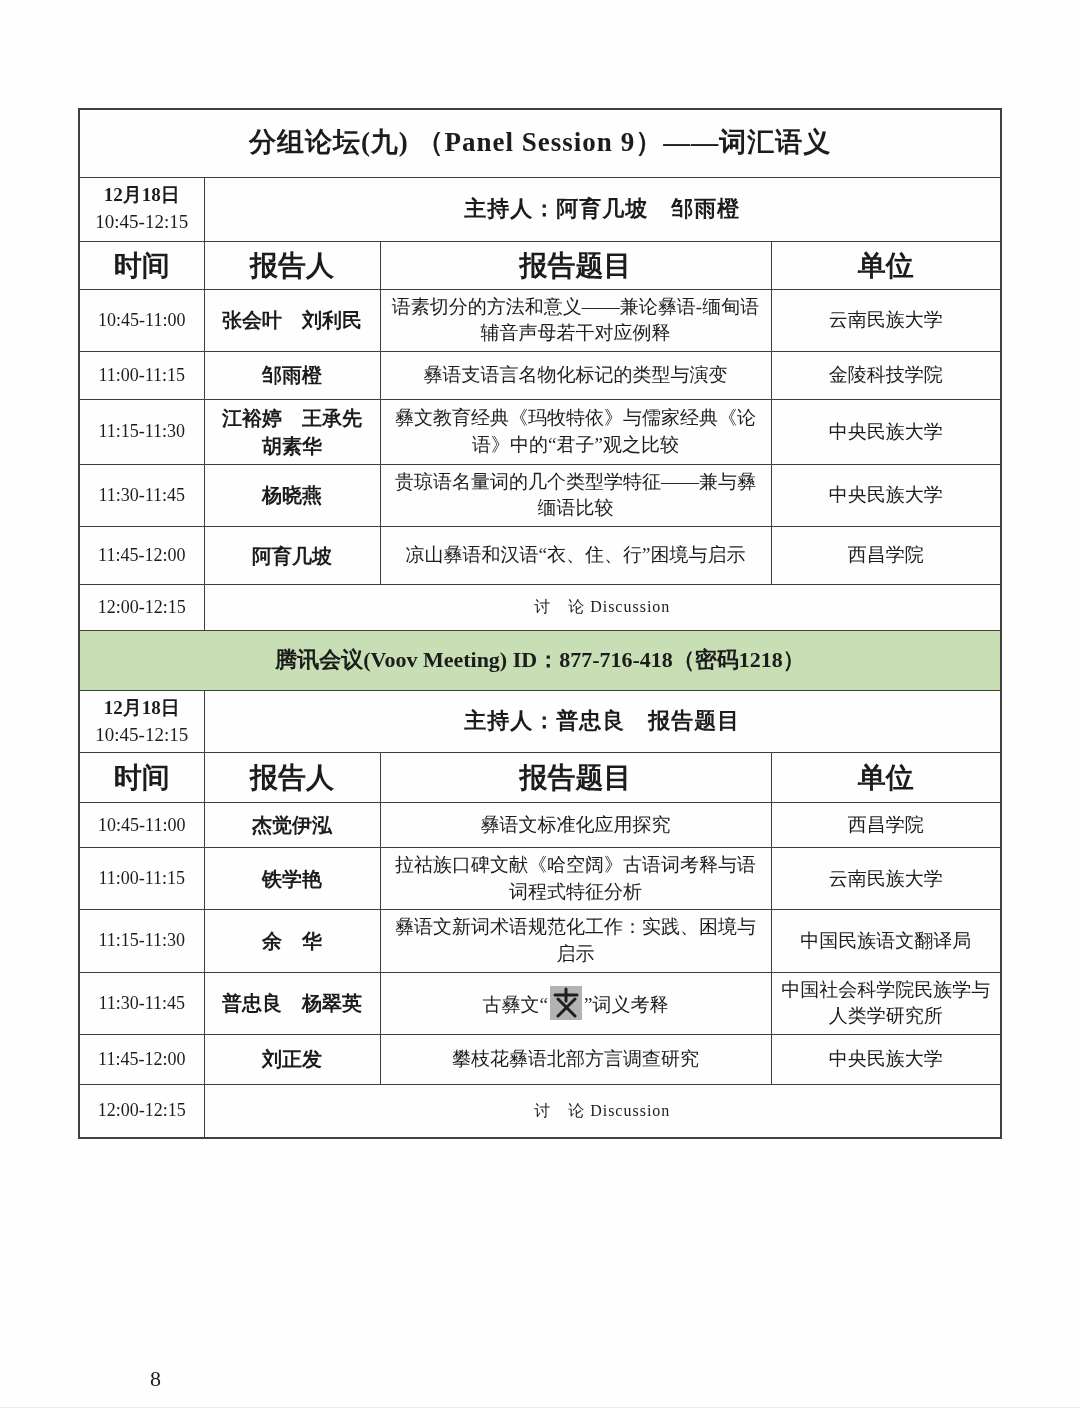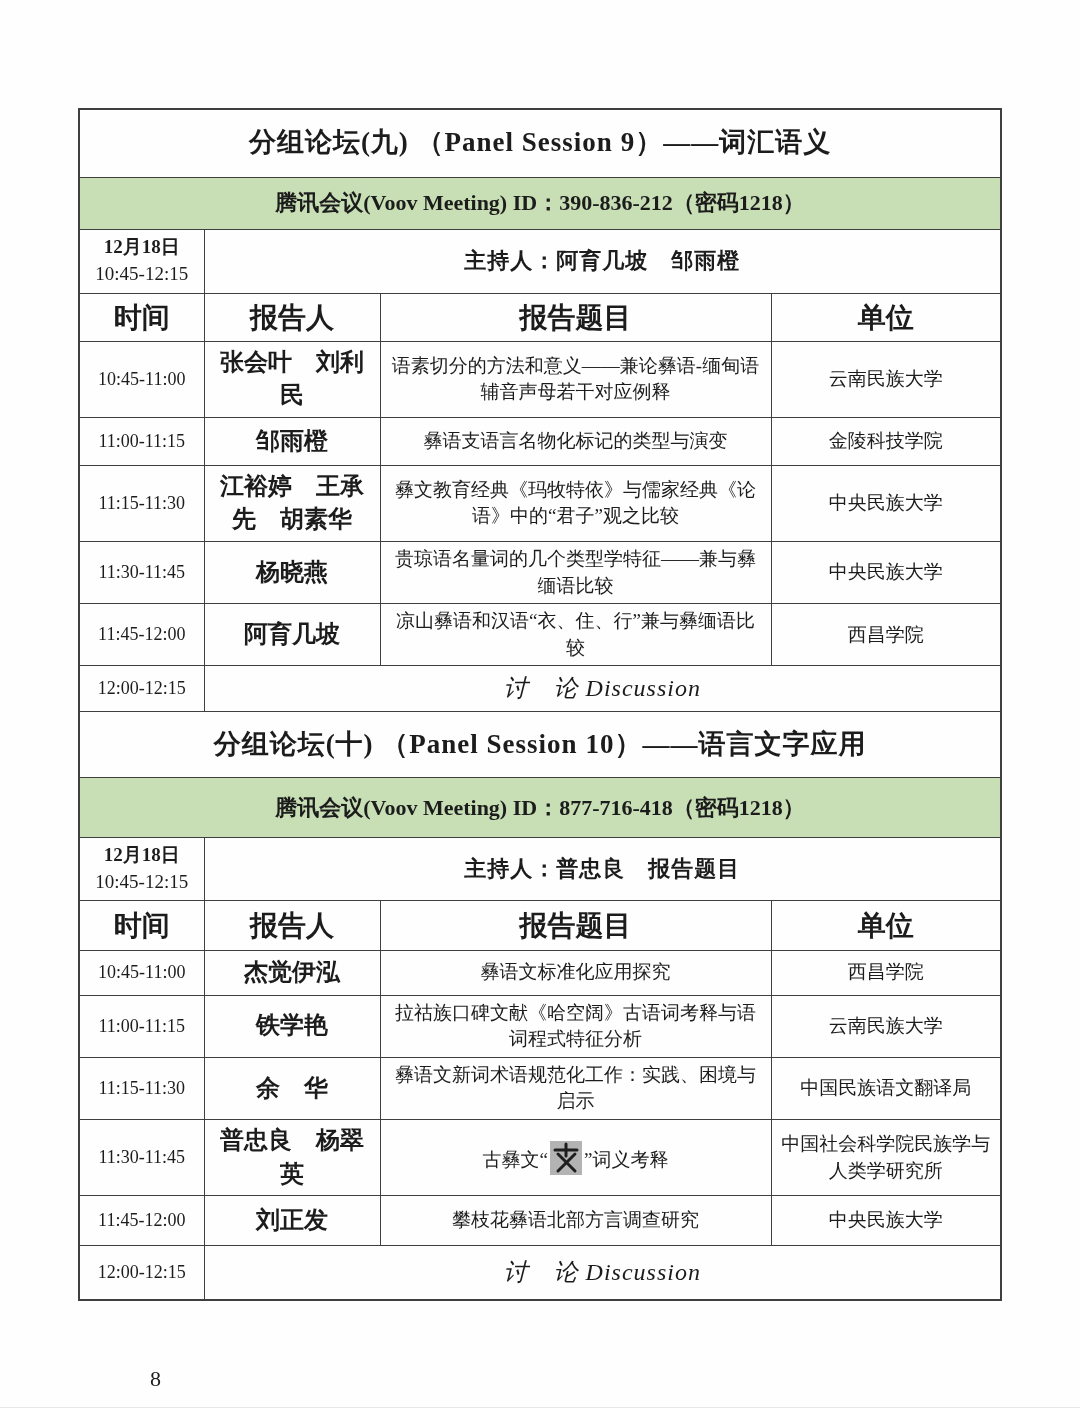--- a/index.html
+++ b/index.html
@@ -40,24 +40,24 @@
     background: #c8dfb5;
     font-size: 22px;
     font-weight: bold;
   }
   .date-cell { font-size: 19px; padding: 4px 2px; }
   .date-cell .date-line { font-weight: bold; font-size: 19px; display: block; }
   .date-cell .time-line { font-weight: normal; font-size: 19px; display: block; }
   .chair-cell { font-size: 22px; font-weight: bold; letter-spacing: 1px; }
   .col-header { font-size: 28px; font-weight: bold; }
   .time-cell { font-size: 18px; font-weight: normal; }
-  .speaker-cell { font-size: 24px; font-weight: bold; }
+  .speaker-cell { font-size: 20px; font-weight: bold; }
   .title-cell { font-size: 19px; font-weight: normal; }
   .unit-cell { font-size: 19px; font-weight: normal; }
-  .discussion-cell { font-size: 24px; font-weight: normal; letter-spacing: 1px; font-style: italic; }
+  .discussion-cell { font-size: 16px; font-weight: normal; letter-spacing: 1px; }
   .yi-glyph-box {
     display: inline-block;
     width: 32px; height: 34px;
     background: #b3b3b3;
     vertical-align: -9px;
     margin: 0 2px;
   }
   .yi-glyph-box svg { display: block; }
   .page-number {
     position: absolute;
@@ -76,23 +76,20 @@
       <col style="width:125px">
       <col style="width:176px">
       <col style="width:391px">
       <col style="width:230px">
     </colgroup>
 
     <tbody>
         <tr style="height:68px">
       <td colspan="4" class="session-title">分组论坛(九) （Panel Session 9）——词汇语义</td>
     </tr>
-    <tr style="height:52px">
-      <td colspan="4" class="green-band">腾讯会议(Voov Meeting)  ID：390-836-212（密码1218）</td>
-    </tr>
     <tr style="height:64px">
       <td class="date-cell">
         <span class="date-line">12月18日</span>
         <span class="time-line">10:45-12:15</span>
       </td>
       <td colspan="3" class="chair-cell">主持人：阿育几坡　邹雨橙</td>
     </tr>
     <tr style="height:46px">
       <th class="col-header">时间</th>
       <th class="col-header">报告人</th>
@@ -120,31 +117,28 @@
     </tr>
     <tr style="height:58px">
       <td class="time-cell">11:30-11:45</td>
       <td class="speaker-cell">杨晓燕</td>
       <td class="title-cell">贵琼语名量词的几个类型学特征——兼与彝缅语比较</td>
       <td class="unit-cell">中央民族大学</td>
     </tr>
     <tr style="height:58px">
       <td class="time-cell">11:45-12:00</td>
       <td class="speaker-cell">阿育几坡</td>
-      <td class="title-cell">凉山彝语和汉语“衣、住、行”兼与彝缅语比较</td>
+      <td class="title-cell">凉山彝语和汉语“衣、住、行”困境与启示</td>
       <td class="unit-cell">西昌学院</td>
     </tr>
     <tr style="height:46px">
       <td class="time-cell">12:00-12:15</td>
       <td colspan="3" class="discussion-cell">讨　论 Discussion</td>
     </tr>
 
-    <tr style="height:66px">
-      <td colspan="4" class="session-title">分组论坛(十) （Panel Session 10）——语言文字应用</td>
-    </tr>
     <tr style="height:60px">
       <td colspan="4" class="green-band">腾讯会议(Voov Meeting)  ID：877-716-418（密码1218）</td>
     </tr>
     <tr style="height:60px">
       <td class="date-cell">
         <span class="date-line">12月18日</span>
         <span class="time-line">10:45-12:15</span>
       </td>
       <td colspan="3" class="chair-cell">主持人：普忠良　报告题目</td>
     </tr>

